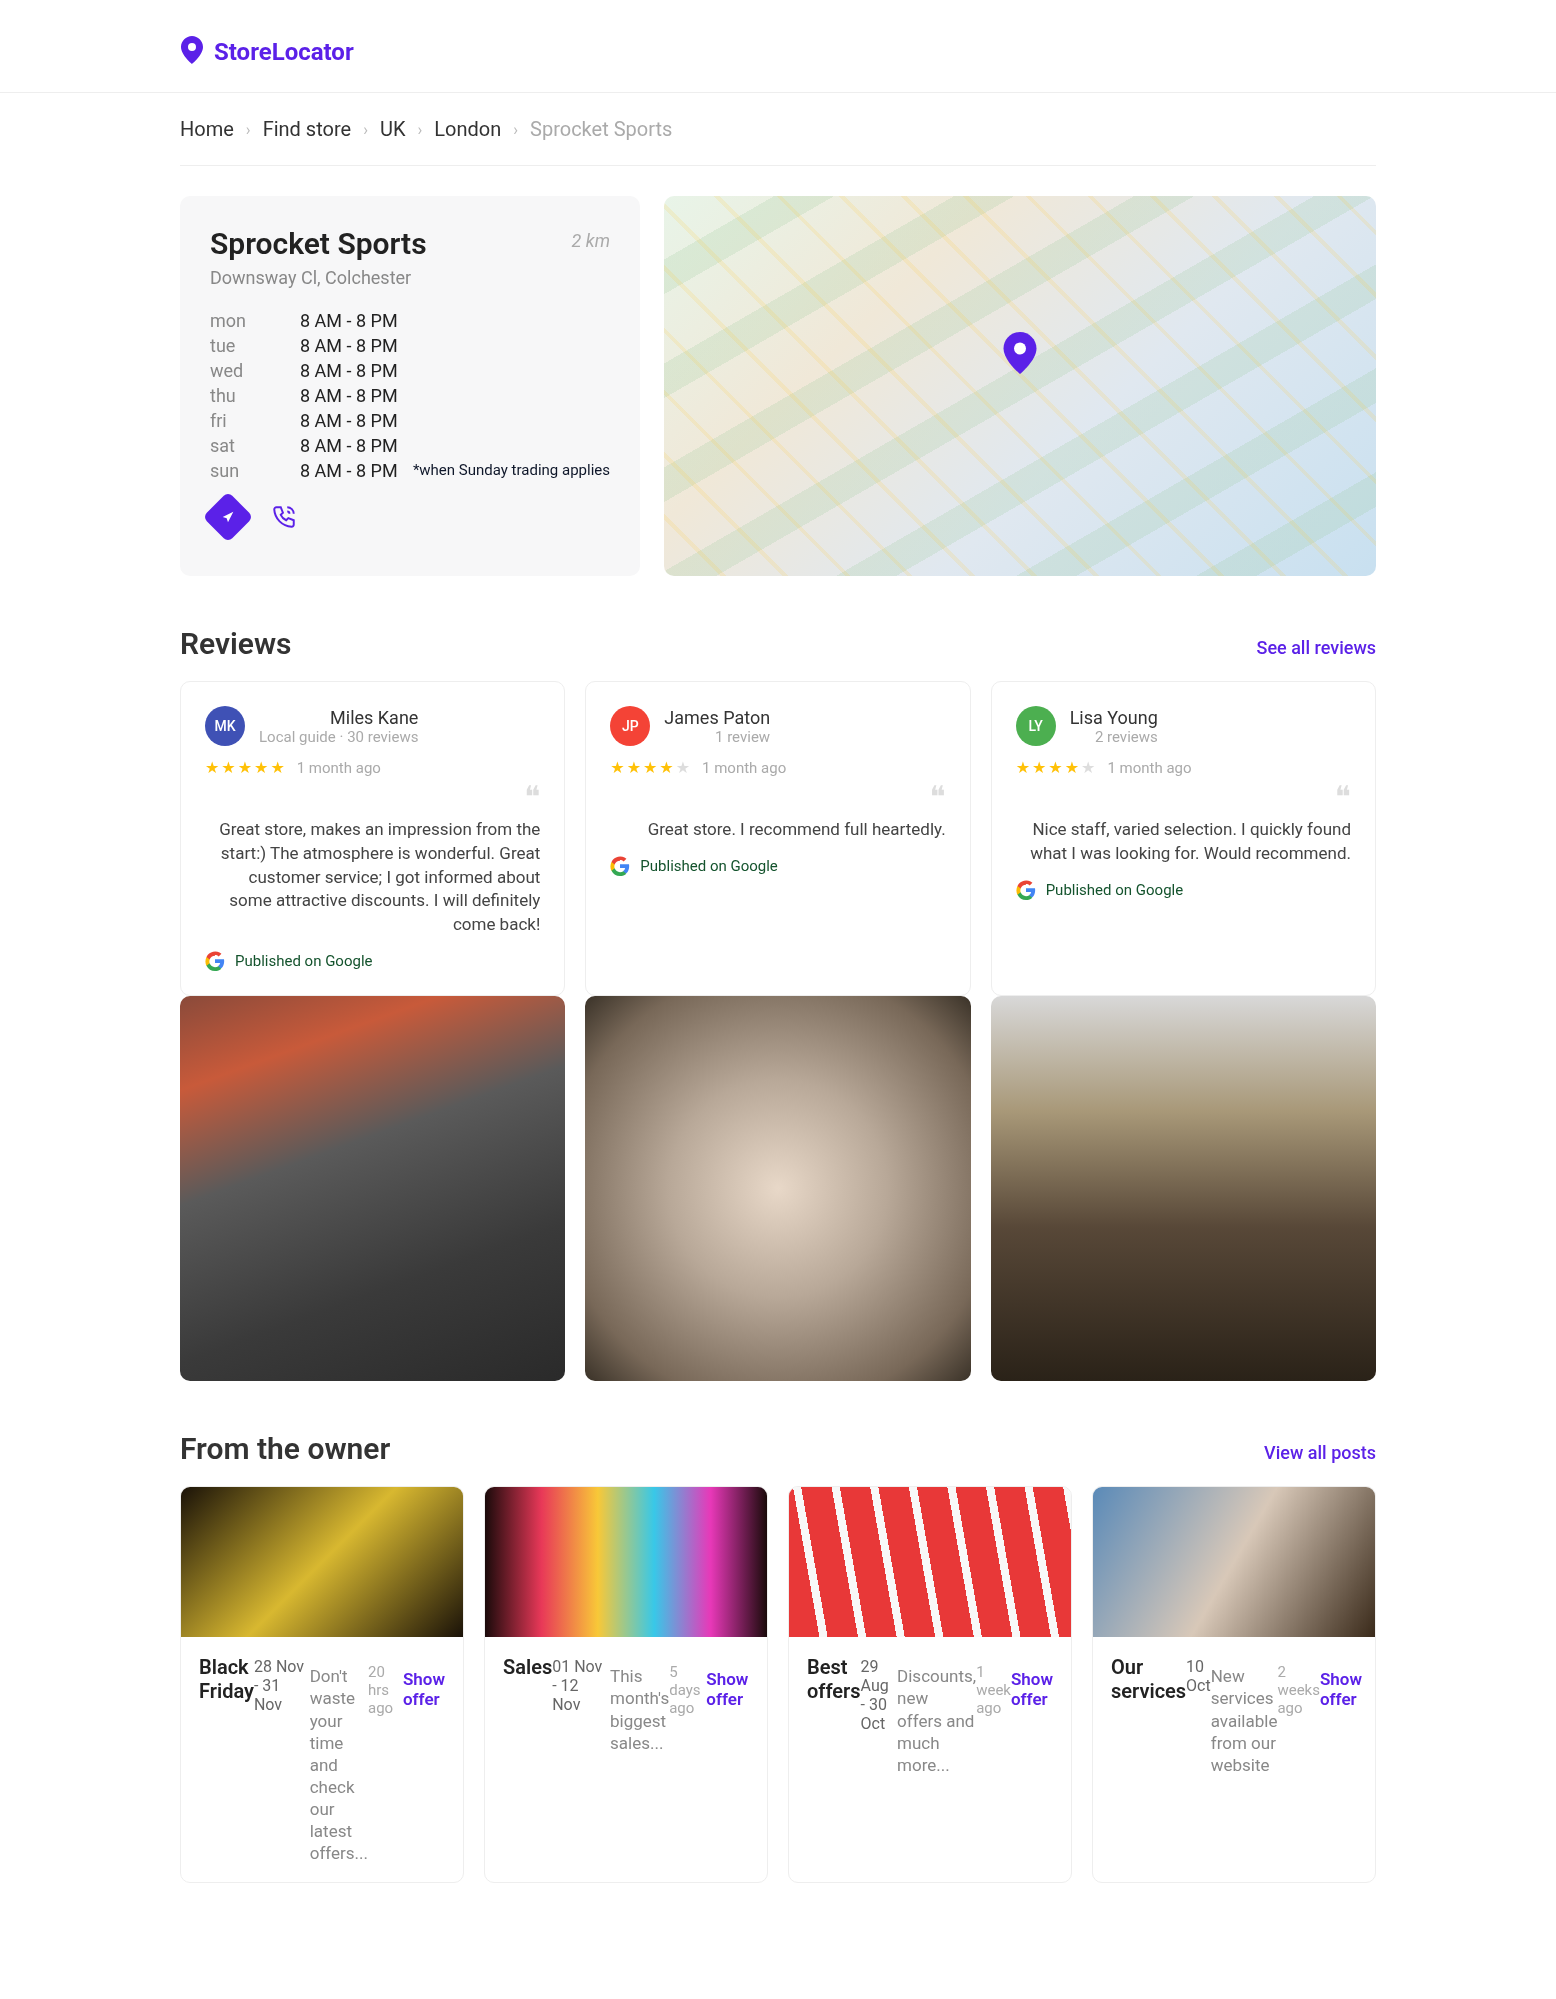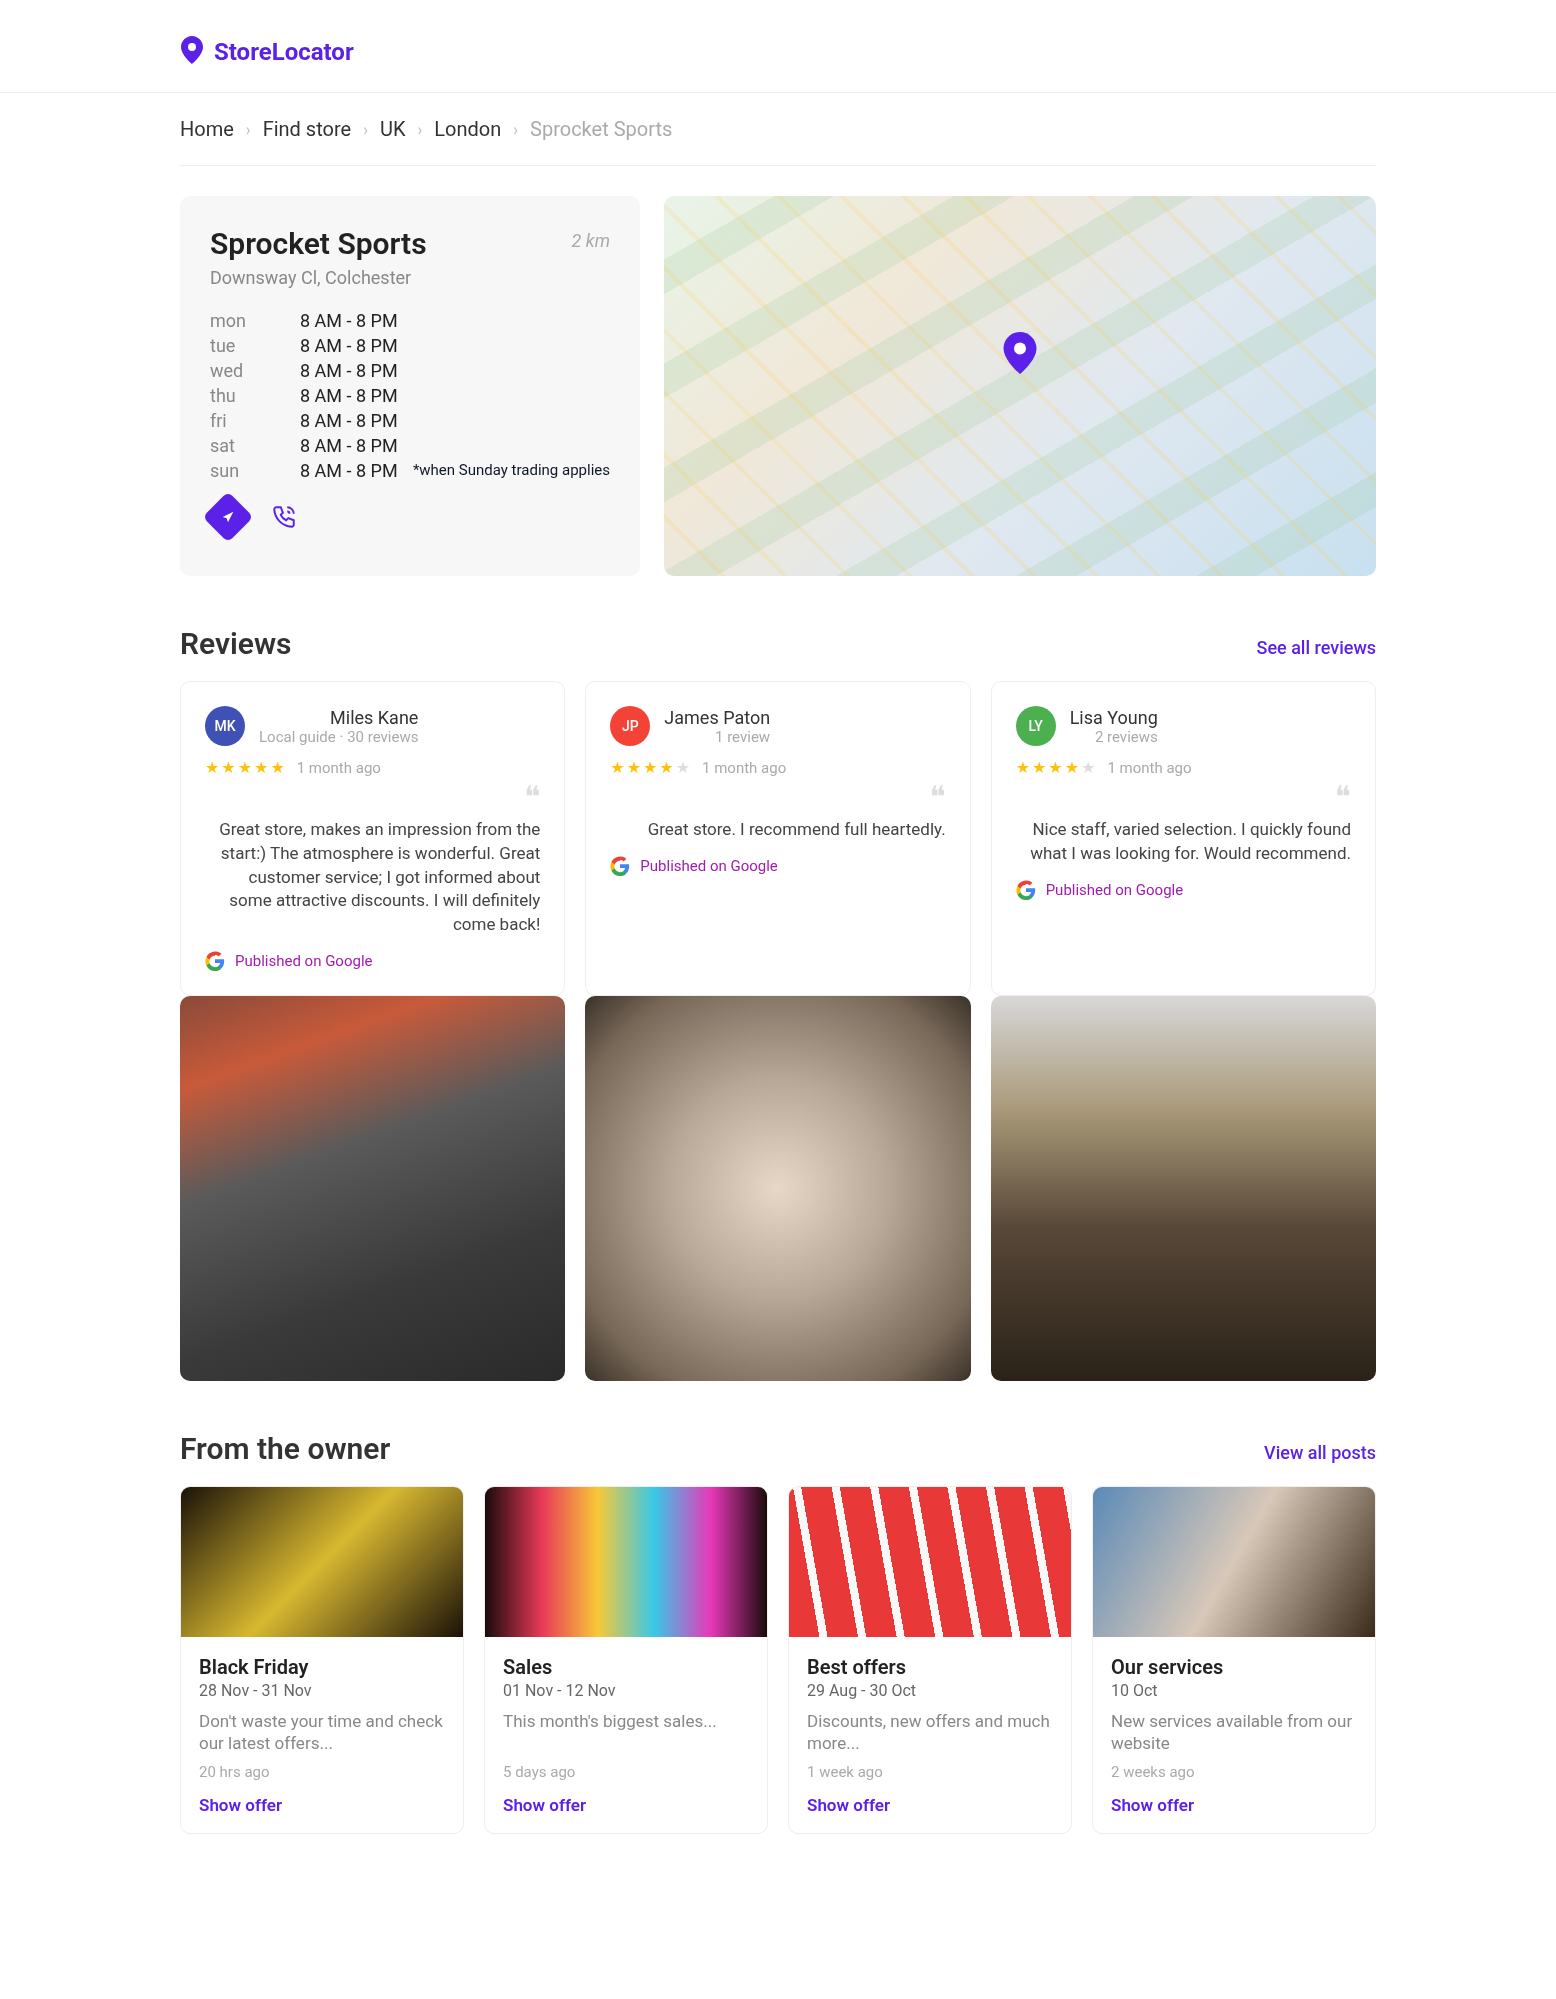--- a/index.html
+++ b/index.html
@@ -40,35 +40,35 @@
 .review-head { display: flex; gap: 14px; align-items: center; }
 .avatar { width: 40px; height: 40px; border-radius: 50%; display: flex; align-items: center; justify-content: center; color: #fff; font-size: 14px; font-weight: 500; }
 .review-name { font-size: 18px; color: #333; }
 .review-sub { font-size: 15px; color: #aaa; }
 .review-stars { display: flex; gap: 2px; align-items: center; margin-top: 12px; }
 .star { color: #FFC107; font-size: 16px; }
 .star.empty { color: #ddd; }
 .review-time { color: #aaa; font-size: 15px; margin-left: 10px; }
 .quote { color: #ddd; font-size: 30px; margin-top: 12px; font-family: Georgia, serif; line-height: 0.5; }
 .review-text { font-size: 17px; color: #444; margin-top: 14px; line-height: 1.4; }
-.review-pub { display: flex; align-items: center; gap: 10px; margin-top: 14px; font-size: 15px; color: #a21caf; }
+.review-pub { display: flex; align-items: center; gap: 10px; margin-top: 14px; font-size: 15px; color: #14532d; }
 .g-icon { width: 20px; height: 20px; }
 .photos { display: flex; gap: 20px; }
 .photo { flex: 1; aspect-ratio: 1; border-radius: 10px; background: #888; }
 .photo1 { background: linear-gradient(160deg, #8a4a3a 0%, #c85a3a 18%, #5a5a5a 40%, #3a3a3a 70%, #2a2a2a 100%); }
 .photo2 { background: radial-gradient(ellipse at center, #e8d8c8 0%, #b8a898 40%, #786858 80%, #3a3228 100%); }
 .photo3 { background: linear-gradient(180deg, #d8d8d8 0%, #a89878 30%, #584838 60%, #2a2218 100%); }
 .posts { display: flex; gap: 20px; }
 .post-card { flex: 1; border: 1px solid #eee; border-radius: 10px; overflow: hidden; display: flex; flex-direction: column; }
 .post-img { height: 150px; background: #666; }
 .pimg1 { background: linear-gradient(135deg, #1a1208 0%, #d8b830 50%, #1a1208 100%); }
 .pimg2 { background: linear-gradient(90deg, #1a0a0a 0%, #e83858 20%, #f8c838 40%, #38c8e8 60%, #e838b8 80%, #1a0a0a 100%); }
 .pimg3 { background: repeating-linear-gradient(80deg, #e83838 0, #e83838 30px, #f8f8f8 30px, #f8f8f8 38px); }
 .pimg4 { background: linear-gradient(120deg, #5a8ab8 0%, #d8c8b8 50%, #3a2a1a 100%); }
-.post-body { padding: 18px; flex: 1; display: flex; flex-direction: column; }
+.post-body { padding: 18px; flex: 1; display: flex; flex-direction: row; }
 .post-title { font-size: 20px; font-weight: 600; color: #222; }
 .post-date { font-size: 16px; color: #666; margin-top: 2px; }
 .post-desc { font-size: 17px; color: #888; margin-top: 10px; line-height: 1.3; flex: 1; }
 .post-ago { font-size: 15px; color: #aaa; margin-top: 8px; }
 .post-link { color: #5B21E8; font-size: 17px; font-weight: 600; margin-top: 14px; text-decoration: none; cursor: pointer; }
 .footer { margin-top: 60px; padding-top: 20px; }
 </style>
 </head>
 <body>
 

